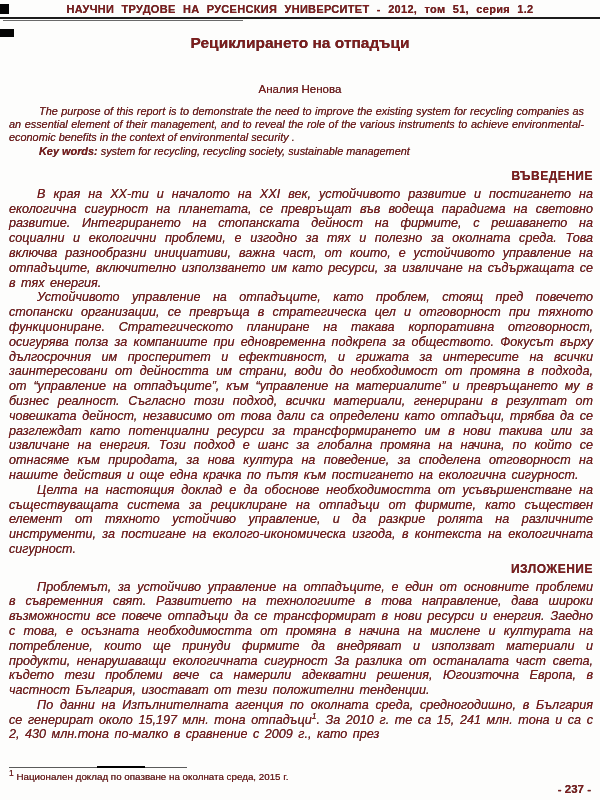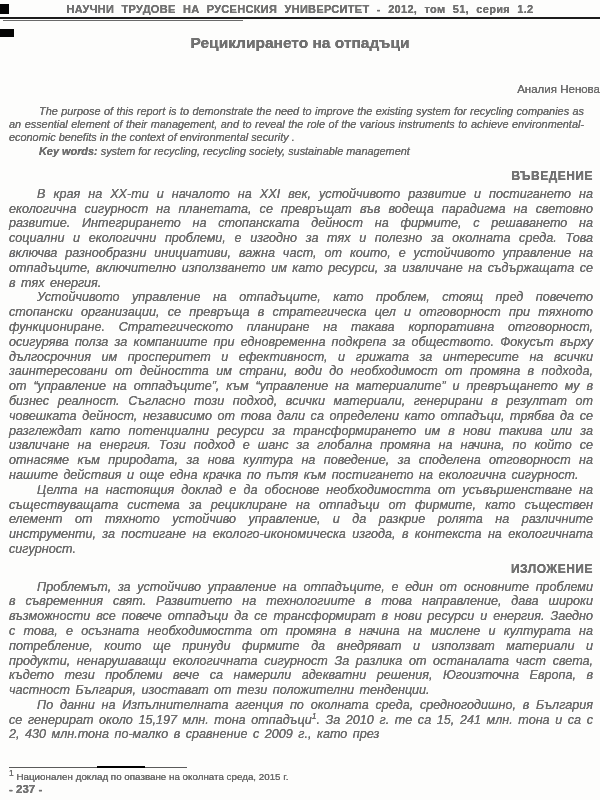--- a/index.html
+++ b/index.html
@@ -4,21 +4,21 @@
 <style>
   html, body { margin: 0; padding: 0; background: #d9d9d9; }
   .page {
     position: relative;
     width: 600px;
     height: 800px;
     margin: 0 auto;
     background: #fdfdfc;
     overflow: hidden;
     font-family: "Liberation Sans", sans-serif;
-    color: #737373;
+    color: #7f1d1d;
     text-shadow: 0 0 0.6px rgba(15,15,15,0.85);
   }
   .scan-artifact { position: absolute; background: #050505; }
   .artifact-1 { top: 4px; left: 0; width: 9px; height: 10px; }
   .artifact-2 { top: 29px; left: 0; width: 14px; height: 8px; }
 
   .journal-header {
     position: absolute; top: 3px; left: 0; right: 0;
     text-align: center;
     font-size: 11px; font-weight: bold;
@@ -29,21 +29,21 @@
   .header-rule-2 { position: absolute; top: 20px; left: 3px; width: 240px; height: 1px; background: #6a6a6a; }
 
   .doc-title {
     position: absolute; top: 33px; left: 0; right: 0;
     text-align: center;
     font-size: 15.5px; font-weight: bold; line-height: 19px;
     margin: 0;
   }
   .author {
     position: absolute; top: 83px; left: 0; right: 0;
-    text-align: right; font-size: 11.5px;
+    text-align: center; font-size: 11.5px;
   }
 
   .abstract {
     position: absolute; top: 105px; left: 9px; right: 16px;
     font-size: 10.9px; font-style: italic; line-height: 13.2px;
     text-align: justify;
   }
   .abstract p { margin: 0; text-indent: 30px; }
   .kw-label { font-weight: bold; }
 
@@ -57,21 +57,21 @@
     margin: 5px 0 3px 0; padding-left: 28px;
     letter-spacing: 0.5px; text-align: right;
   }
   .main p { margin: 0; text-indent: 28px; font-style: italic; }
   sup { font-size: 8.5px; line-height: 0; }
 
   .footer { position: absolute; left: 9px; right: 9px; bottom: 5px; }
   .foot-rule { position: relative; width: 178px; height: 1px; background: #5a5a5a; margin-bottom: 3px; }
   .foot-rule-bold { position: absolute; left: 88px; top: -1px; width: 48px; height: 2px; background: #000; }
   .footnote { font-size: 9.8px; }
-  .pagenum { text-align: left; font-weight: bold; font-size: 11.5px; margin-top: 1px; }
+  .pagenum { text-align: right; font-weight: bold; font-size: 11.5px; margin-top: 1px; }
 </style>
 </head>
 <body>
 
 <div class="page">
 
   <div class="scan-artifact artifact-1"></div>
   <div class="scan-artifact artifact-2"></div>
 
   <div class="journal-header">НАУЧНИ ТРУДОВЕ НА РУСЕНСКИЯ УНИВЕРСИТЕТ - 2012, том 51, серия 1.2</div>

